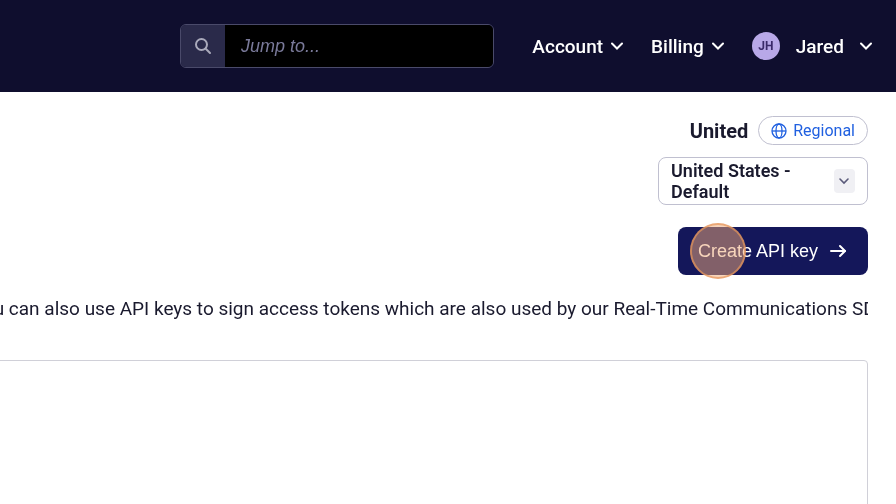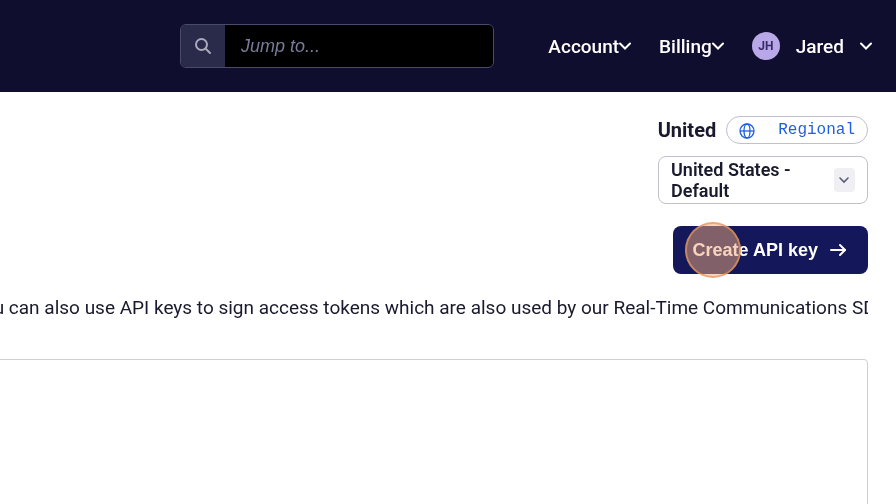--- a/index.html
+++ b/index.html
@@ -52,20 +52,21 @@
       display: flex;
       align-items: center;
       gap: 28px;
       color: #fff;
       font-size: 19px;
       font-weight: 500;
     }
     .nav-item {
       display: flex;
       align-items: center;
+      gap: 8px;
       cursor: pointer;
     }
     .chevron-down {
       width: 12px;
       height: 8px;
     }
     .avatar {
       width: 28px;
       height: 28px;
       border-radius: 50%;
@@ -93,28 +94,27 @@
       margin-bottom: 12px;
       padding-right: 0;
     }
     .region-label {
       font-weight: 700;
       font-size: 20px;
       color: #1a1a2e;
     }
     .regional-badge {
       display: flex;
-      align-items: flex-end;
-      gap: 23px;
+      align-items: center;
+      gap: 6px;
       border: 1px solid #c0c0d0;
       border-radius: 16px;
       padding: 4px 12px;
       font-size: 16px;
       color: #2060e0;
-      font-family: Liberation Mono, monospace;
     }
     .globe-icon {
       width: 16px;
       height: 16px;
     }
     .select-wrapper {
       display: flex;
       justify-content: flex-end;
       margin-bottom: 22px;
     }
@@ -152,21 +152,21 @@
       background: #14175a;
       color: #fff;
       border: none;
       border-radius: 8px;
       padding: 0 20px;
       height: 48px;
       display: flex;
       align-items: center;
       gap: 12px;
       font-size: 18px;
-      font-weight: 700;
+      font-weight: 400;
       cursor: pointer;
     }
     .arrow-right {
       width: 18px;
       height: 14px;
     }
     .click-indicator {
       position: absolute;
       width: 56px;
       height: 56px;

